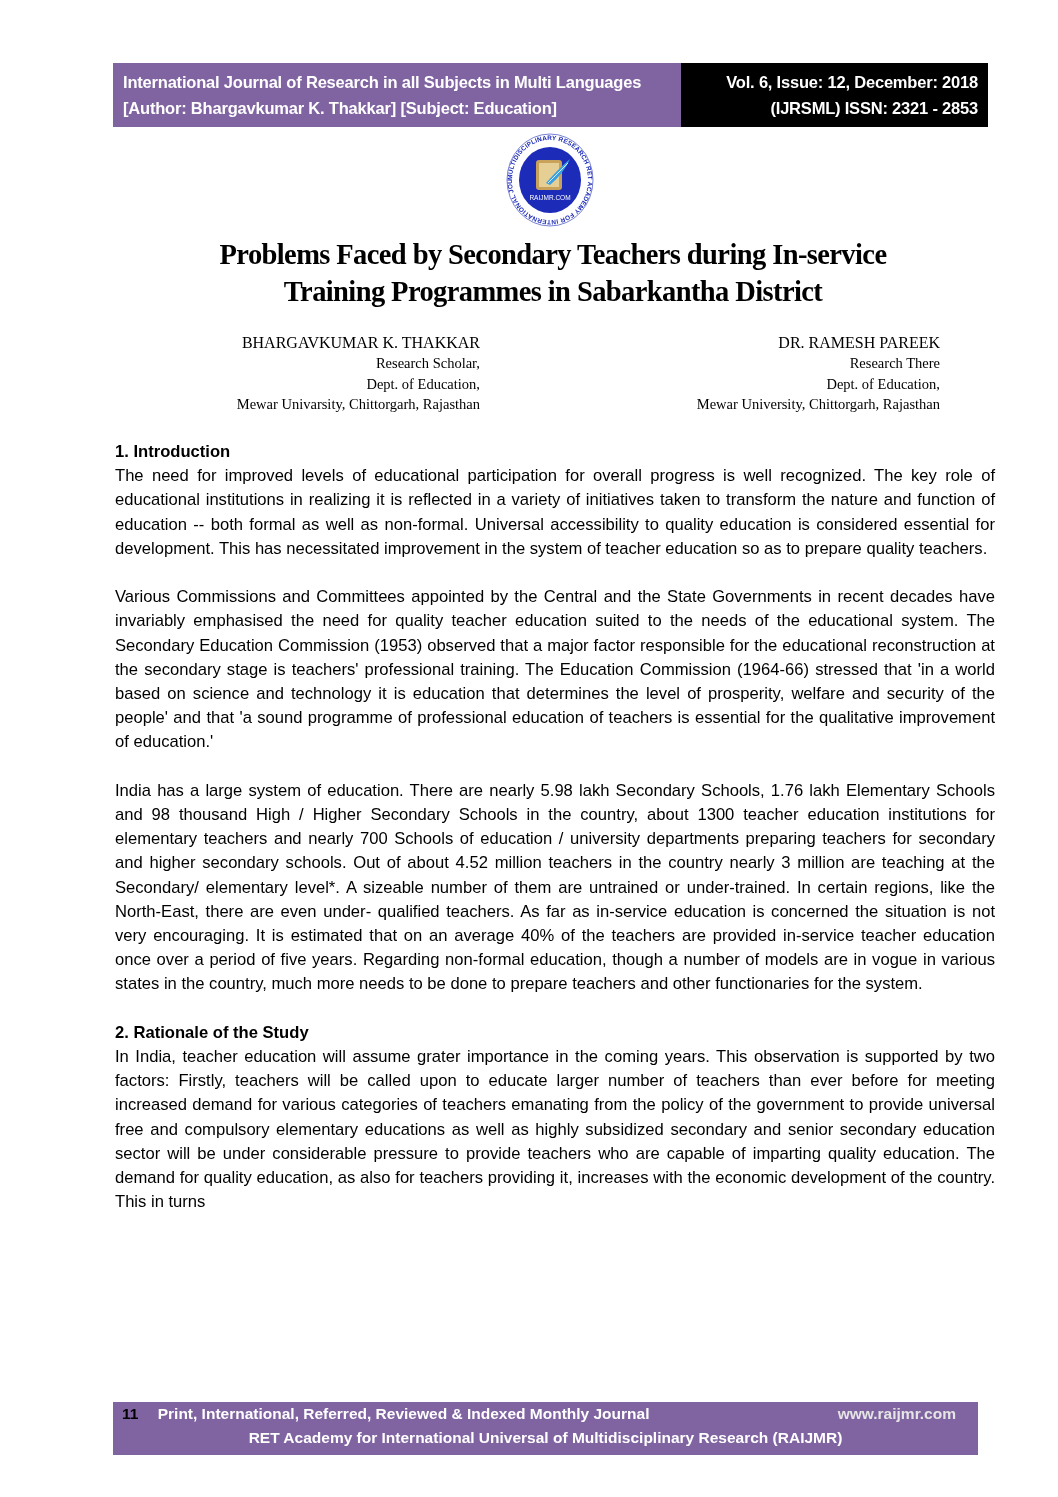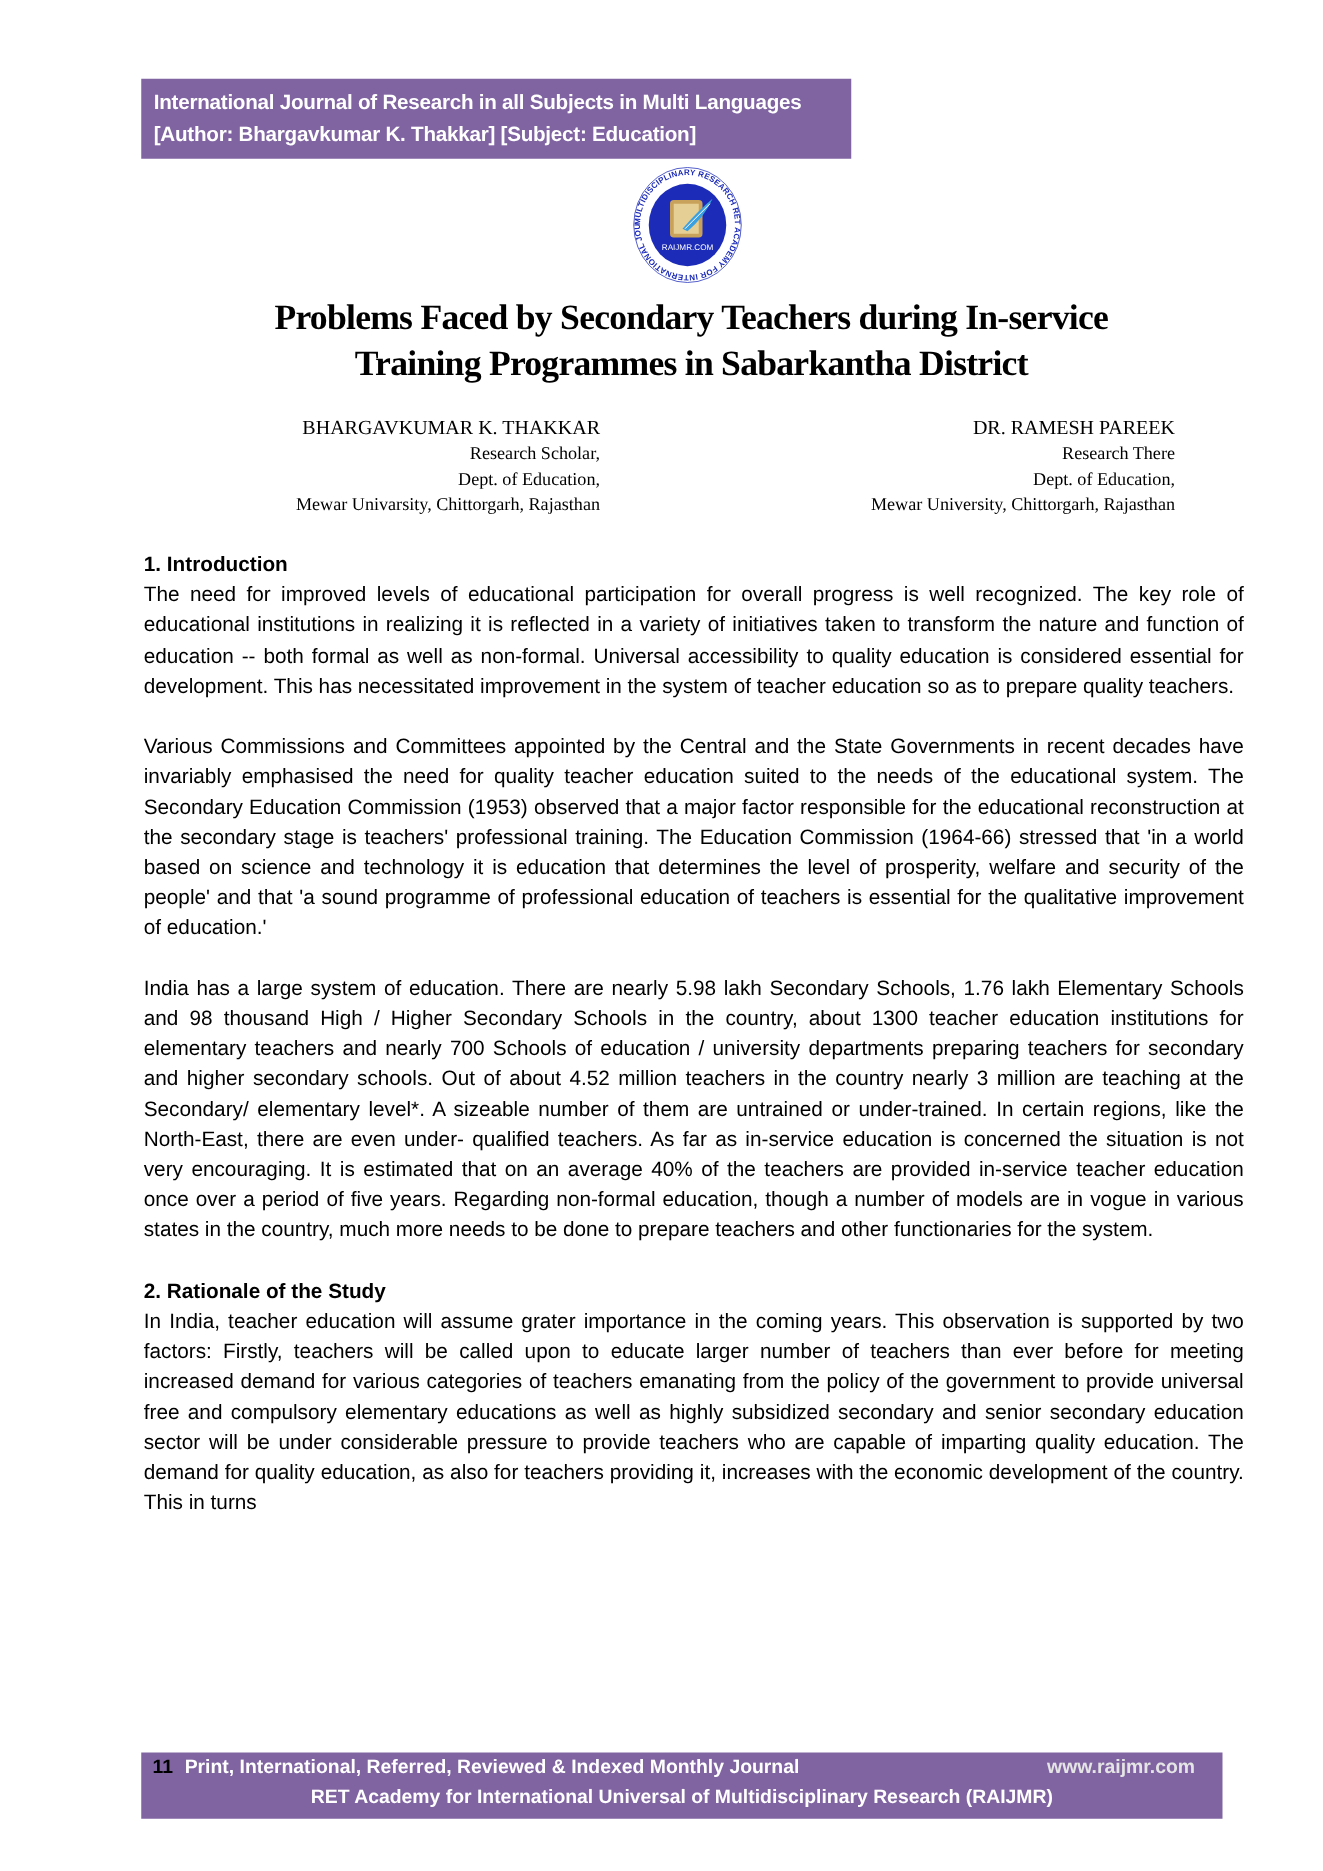--- a/index.html
+++ b/index.html
@@ -39,33 +39,37 @@
   .body h2 { margin: 0; font-size: 16.6px; font-weight: bold; line-height: 24.2px; }
   .body p { margin: 0 0 24.2px 0; text-align: justify; }
   .body p.nogap { margin-bottom: 0; }
   .body h2.sec2 { margin-top: 0; }
 
   
   .ftr { position: absolute; left: 113px; top: 1402px; width: 865px; height: 53px;
          background: #8064a2; font-family: "Liberation Sans", sans-serif; font-weight: bold;
          font-size: 15.5px; color: #fff; box-sizing: border-box; }
   .ftr-row1 { position: absolute; top: 3px; left: 9px; right: 22px; height: 22px; white-space: nowrap; }
-  .ftr-num { color: #000; margin-right: 5px; }
+  .ftr-num { color: #000; margin-right: 15px; }
   .ftr-url { position: absolute; right: 0; top: 0; color: #e5e5e5; }
   .ftr-row2 { position: absolute; top: 27px; left: 0; width: 865px; text-align: center; white-space: nowrap; }
 </style>
 </head>
 <body>
 
 <div class="page">
 
   <div class="hdr">
     <div class="hdr-left">
       <span class="hdr-line">International Journal of Research in all Subjects in Multi Languages</span>
       <span class="hdr-line">[Author: Bhargavkumar K. Thakkar] [Subject: Education]</span>
+    </div>
+    <div class="hdr-right">
+      <span class="hdr-line">Vol. 6, Issue: 12, December: 2018</span>
+      <span class="hdr-line">(IJRSML)  ISSN: 2321 - 2853</span>
     </div>
   </div>
 
   <div class="logo">
     <svg width="88" height="94" viewBox="0 0 88 94" xmlns="http://www.w3.org/2000/svg">
       <defs>
         <path id="ring" d="M 44 47 m -38 0 a 38 40 0 1 1 76 0 a 38 40 0 1 1 -76 0"></path>
       </defs>
       <ellipse cx="44" cy="47" rx="43" ry="46" fill="#ffffff" stroke="#1c2bb8" stroke-width="0.6"></ellipse>
       <text font-family="Liberation Sans, sans-serif" font-size="6.4" font-weight="bold" fill="#1c2bb8" letter-spacing="0.2">

